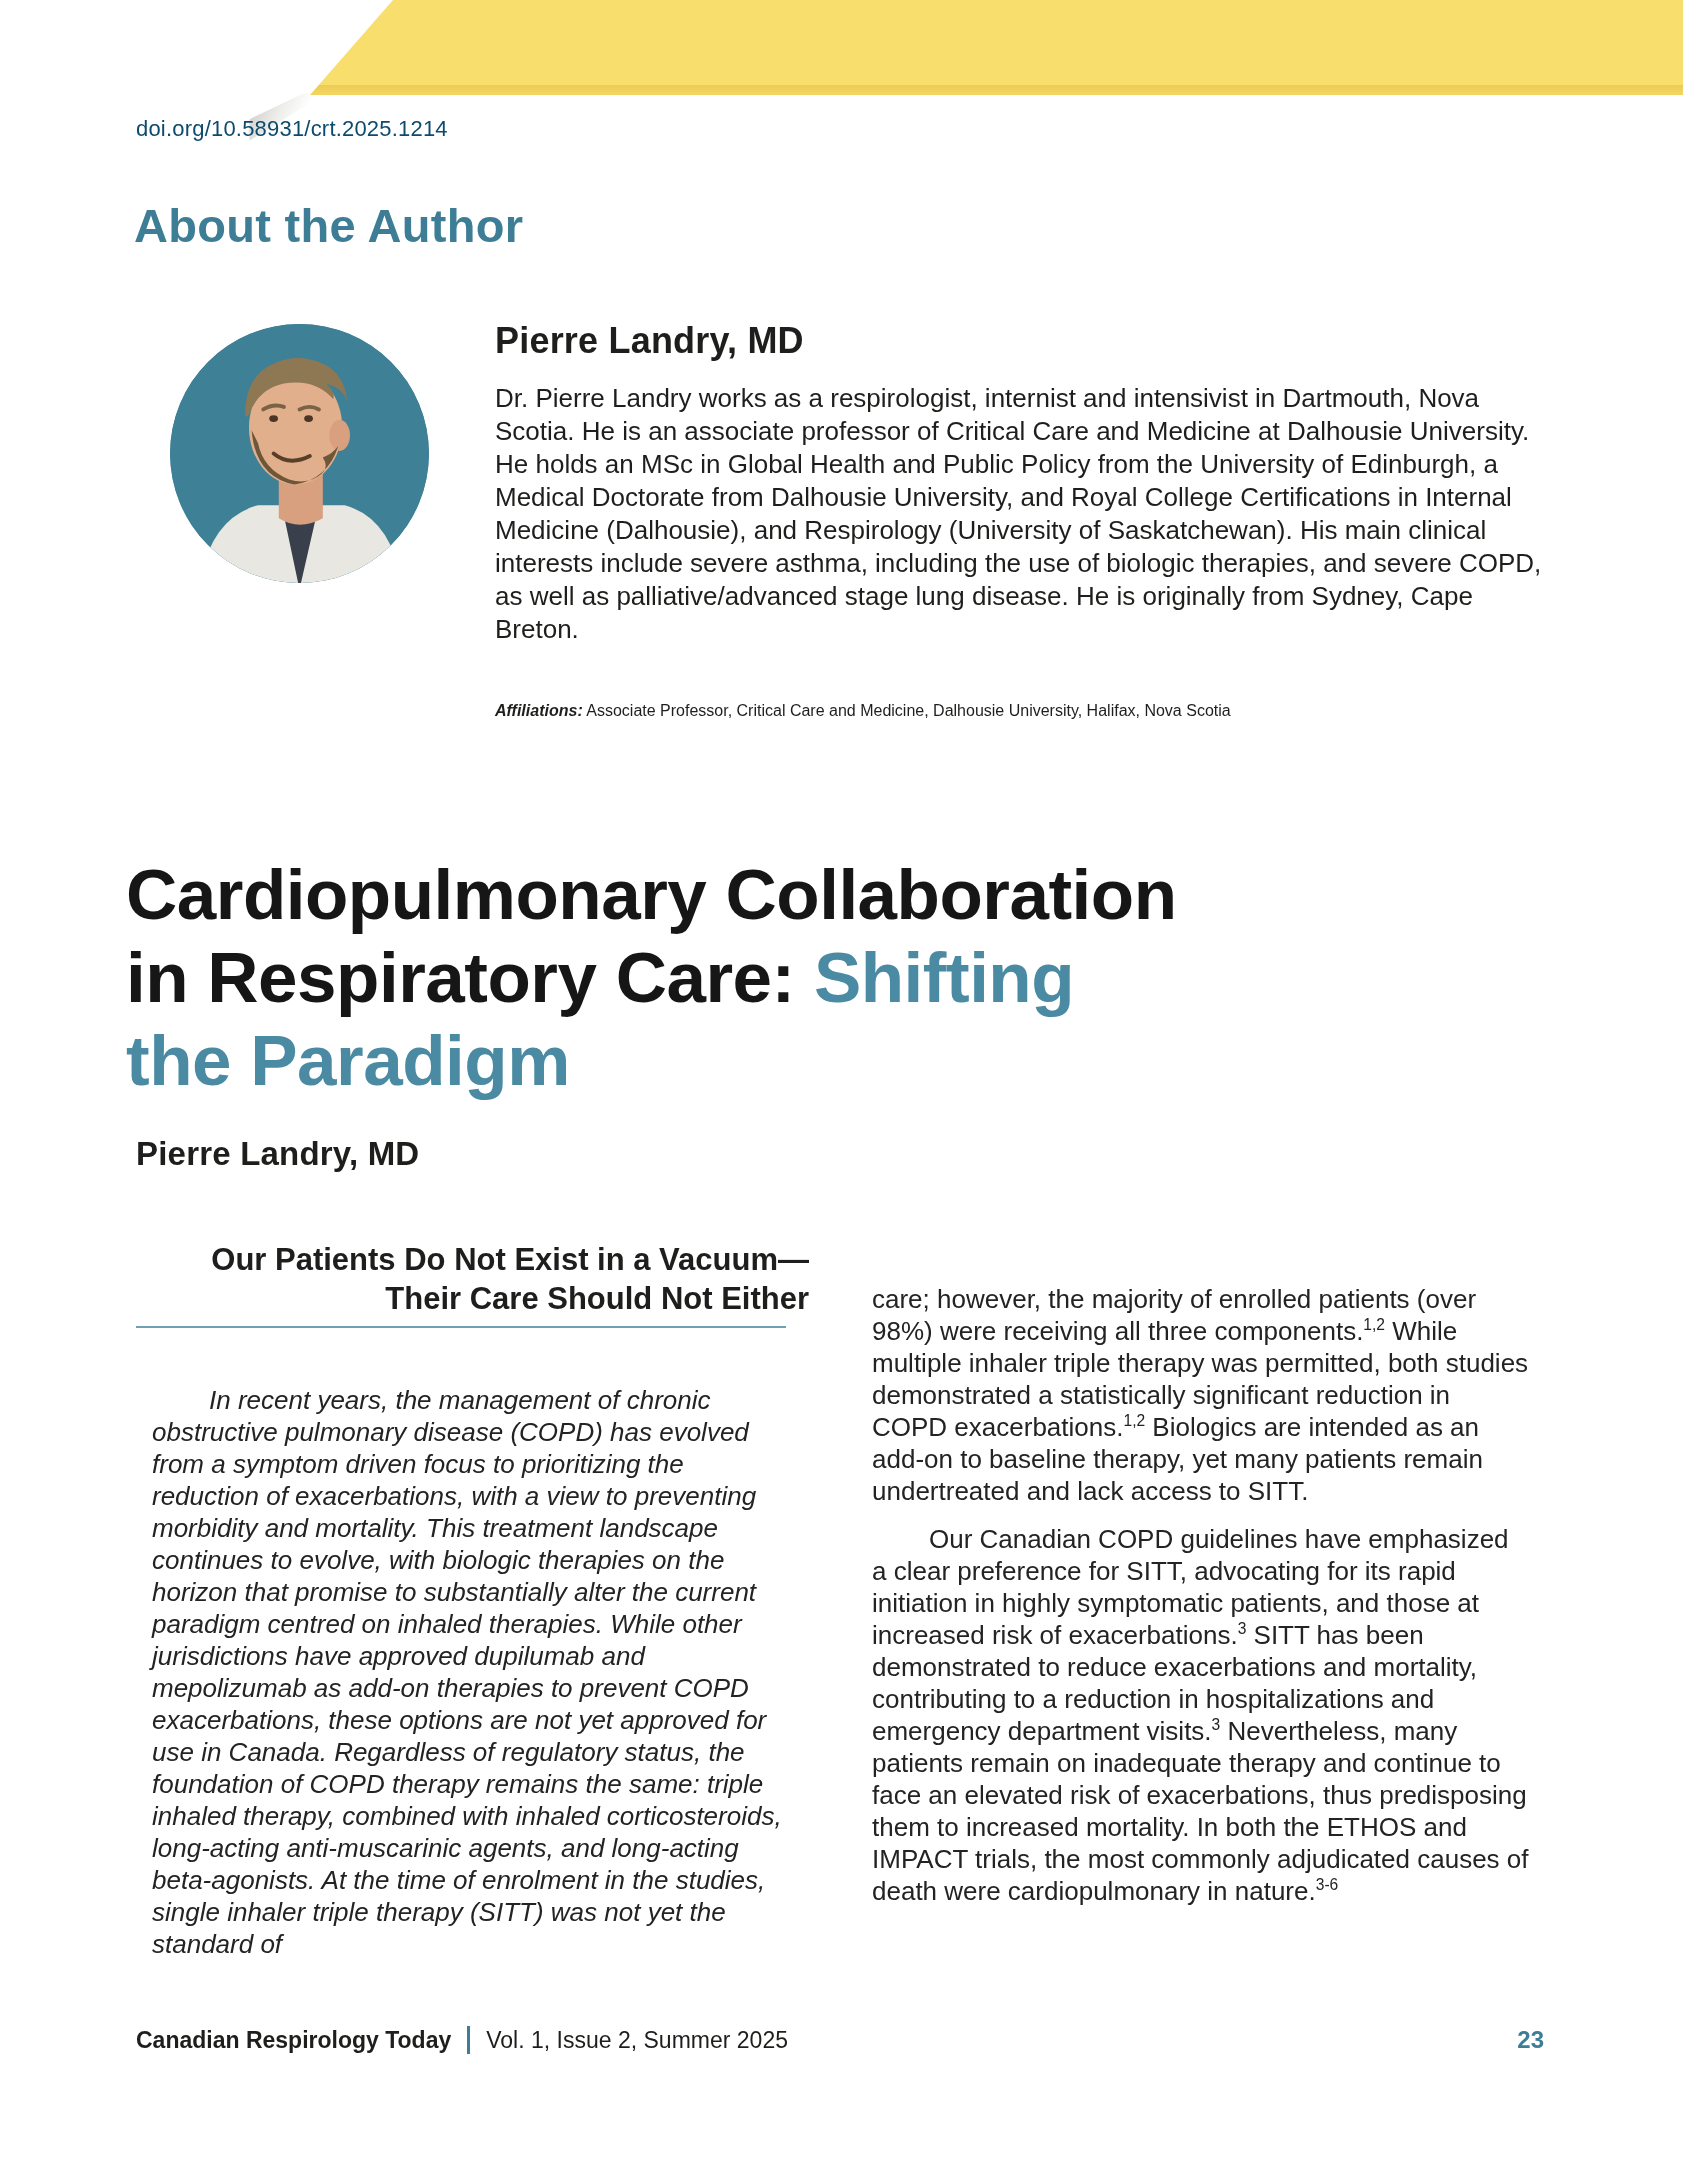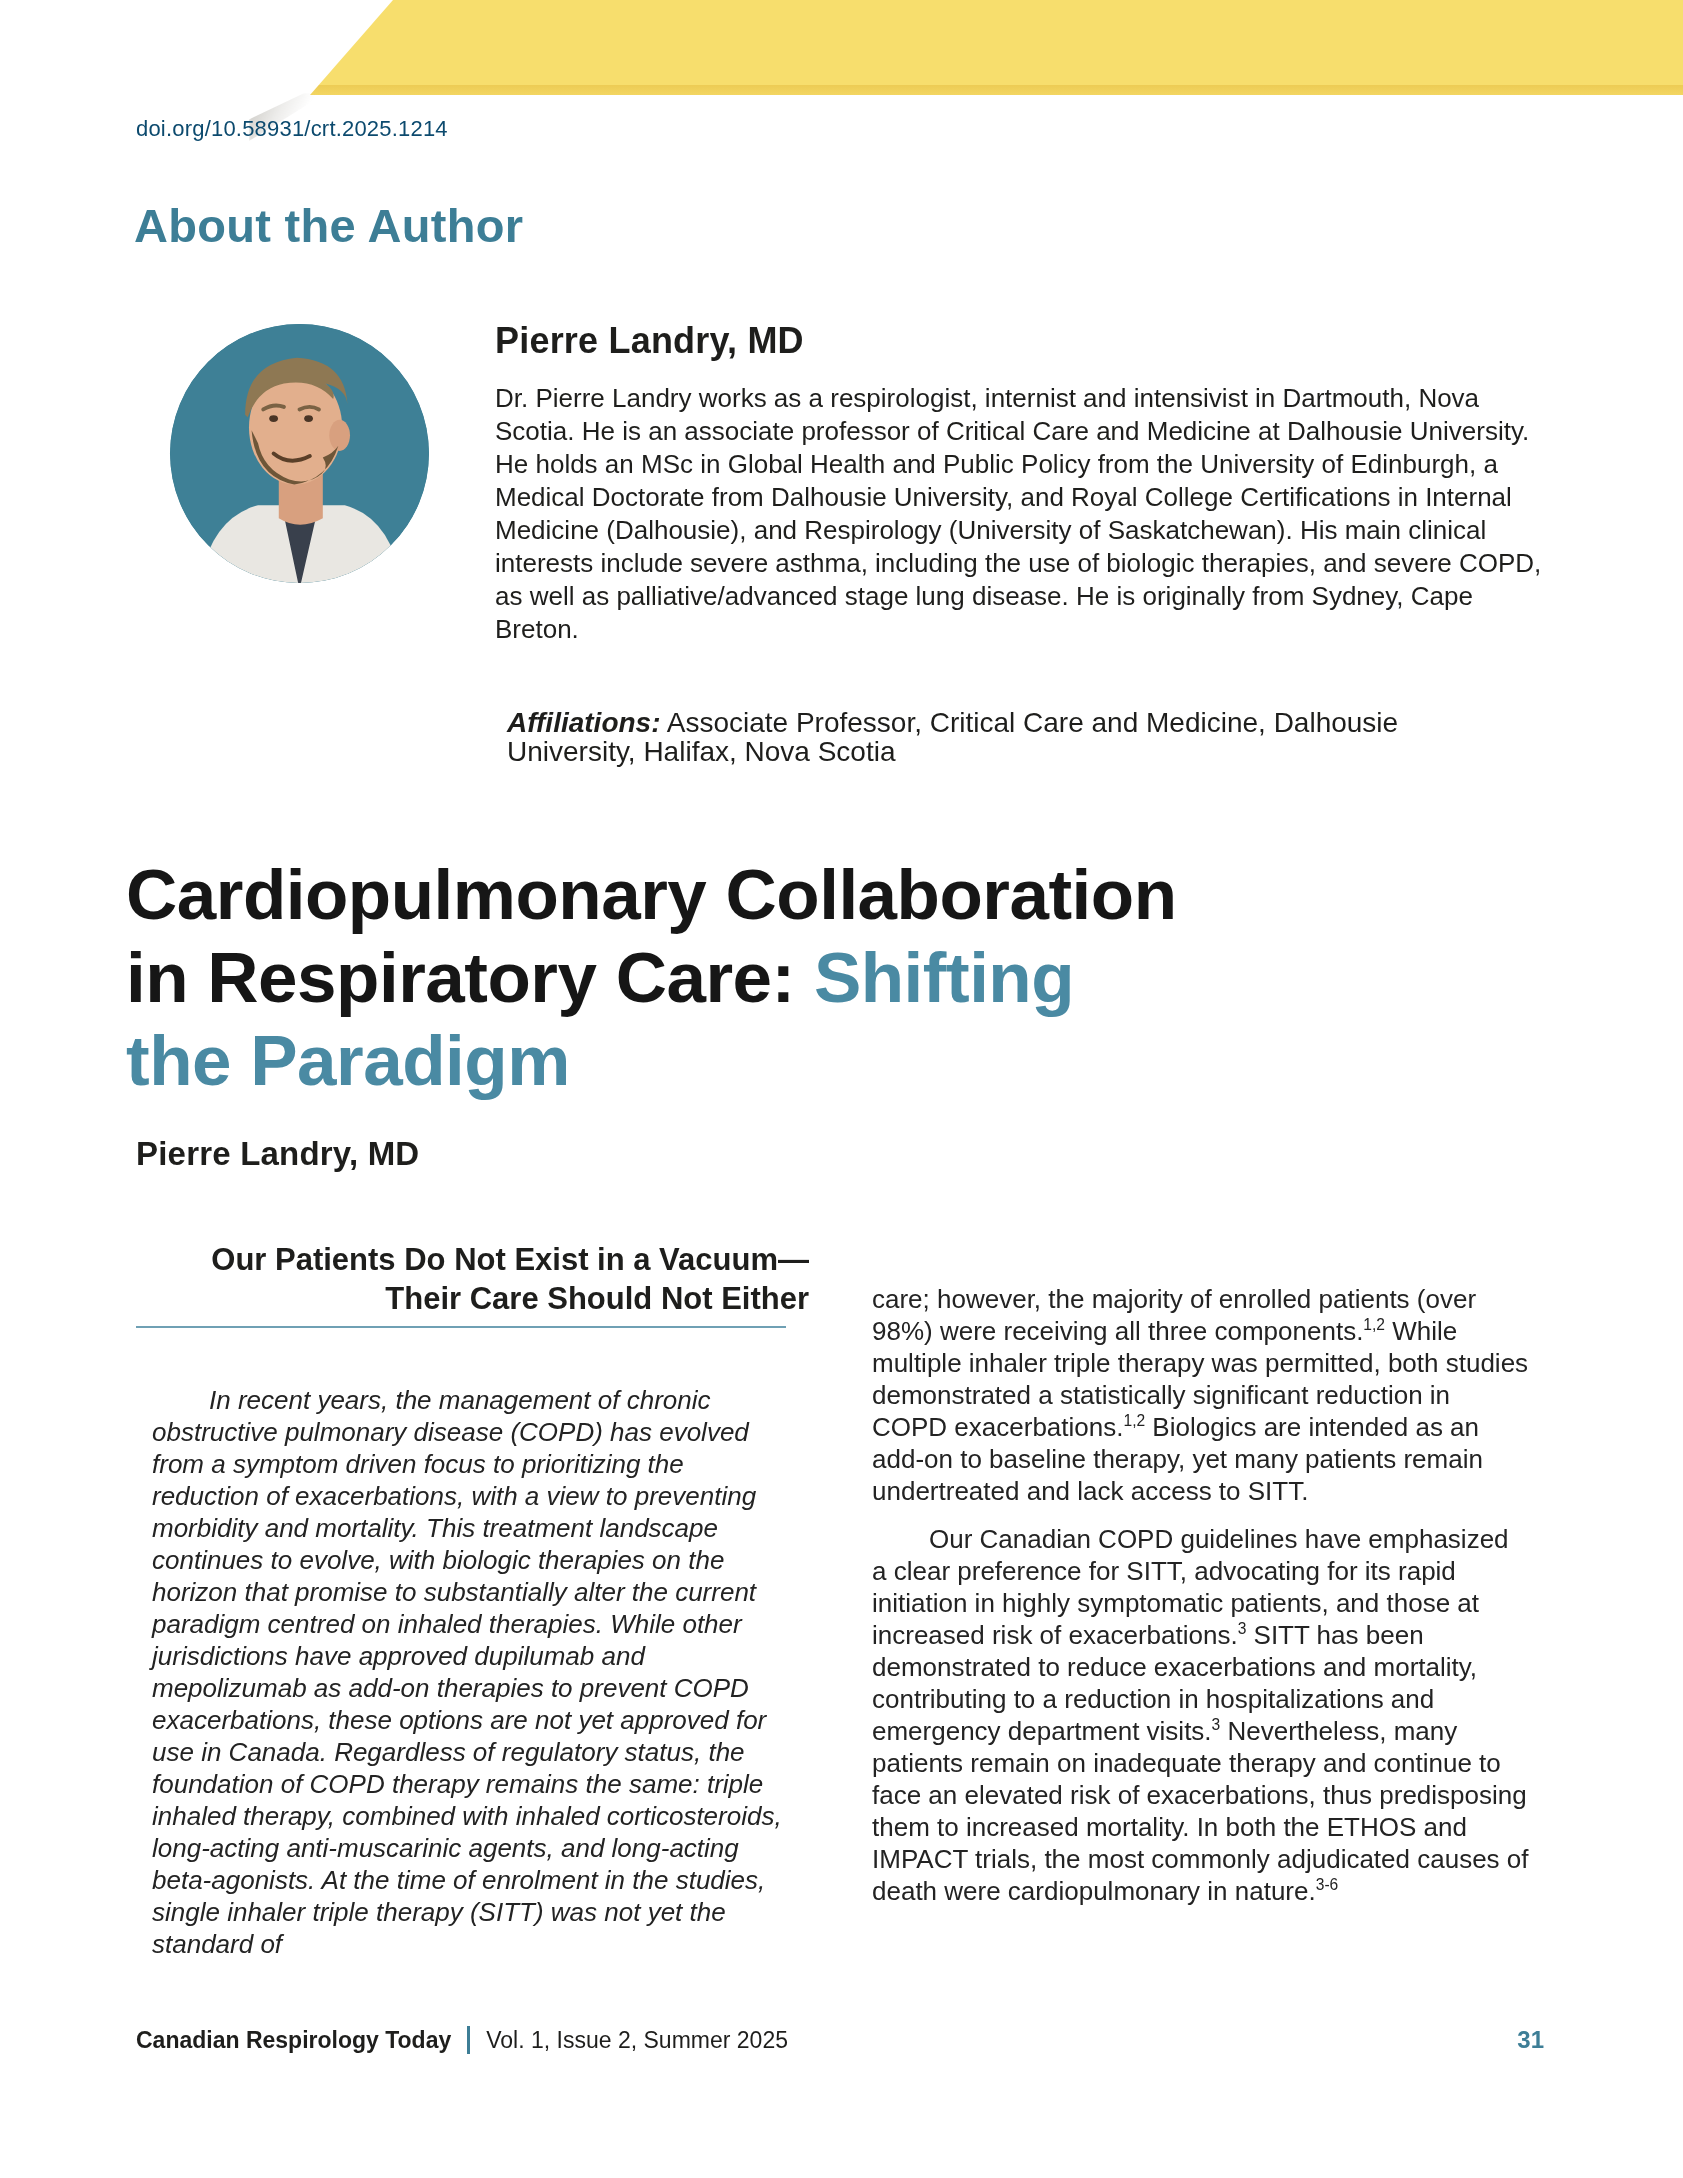--- a/index.html
+++ b/index.html
@@ -48,22 +48,22 @@
   .author-photo svg{display:block;width:100%;height:100%;}
   .author-name{
     position:absolute;left:495px;top:320px;margin:0;
     font-size:36px;font-weight:bold;letter-spacing:0.2px;
   }
   .author-bio{
     position:absolute;left:495px;top:382px;width:1051px;margin:0;
     font-size:26px;line-height:33px;
   }
   .affiliations{
-    position:absolute;left:495px;top:696px;width:970px;margin:12px;
-    font-size:28px;line-height:29px;
+    position:absolute;left:495px;top:696px;width:970px;margin:0;
+    font-size:16px;line-height:29px;
   }
   .affiliations .aff-label{font-weight:bold;font-style:italic;}
   
   .article-title{
     position:absolute;left:126px;top:853px;margin:0;width:1406px;
     font-size:71px;line-height:83px;font-weight:bold;letter-spacing:-0.5px;
     white-space:pre-line;color:#161616;
   }
   .article-title .accent{color:var(--title-accent);}
   .byline{
@@ -159,16 +159,16 @@
       <p class="body-p"><span>care; however, the majority of enrolled patients (over 98%) were receiving all three components.</span><sup>1,2</sup><span> While multiple inhaler triple therapy was permitted, both studies demonstrated a statistically significant reduction in COPD exacerbations.</span><sup>1,2</sup><span> Biologics are intended as an add-on to baseline therapy, yet many patients remain undertreated and lack access to SITT.</span></p>
       <p class="body-p indent"><span>Our Canadian COPD guidelines have emphasized a clear preference for SITT, advocating for its rapid initiation in highly symptomatic patients, and those at increased risk of exacerbations.</span><sup>3</sup><span> SITT has been demonstrated to reduce exacerbations and mortality, contributing to a reduction in hospitalizations and emergency department visits.</span><sup>3</sup><span> Nevertheless, many patients remain on inadequate therapy and continue to face an elevated risk of exacerbations, thus predisposing them to increased mortality. In both the ETHOS and IMPACT trials, the most commonly adjudicated causes of death were cardiopulmonary in nature.</span><sup>3-6</sup></p>
     </div>
 
   <div class="footer">
     <span class="journal">Canadian Respirology Today</span>
     <span class="footer-sep"></span>
     <span class="issue">Vol. 1, Issue 2, Summer 2025</span>
   </div>
 
-  <div class="page-number">31</div>
+  <div class="page-number">23</div>
 
 </div>
 
 
 </body></html>

